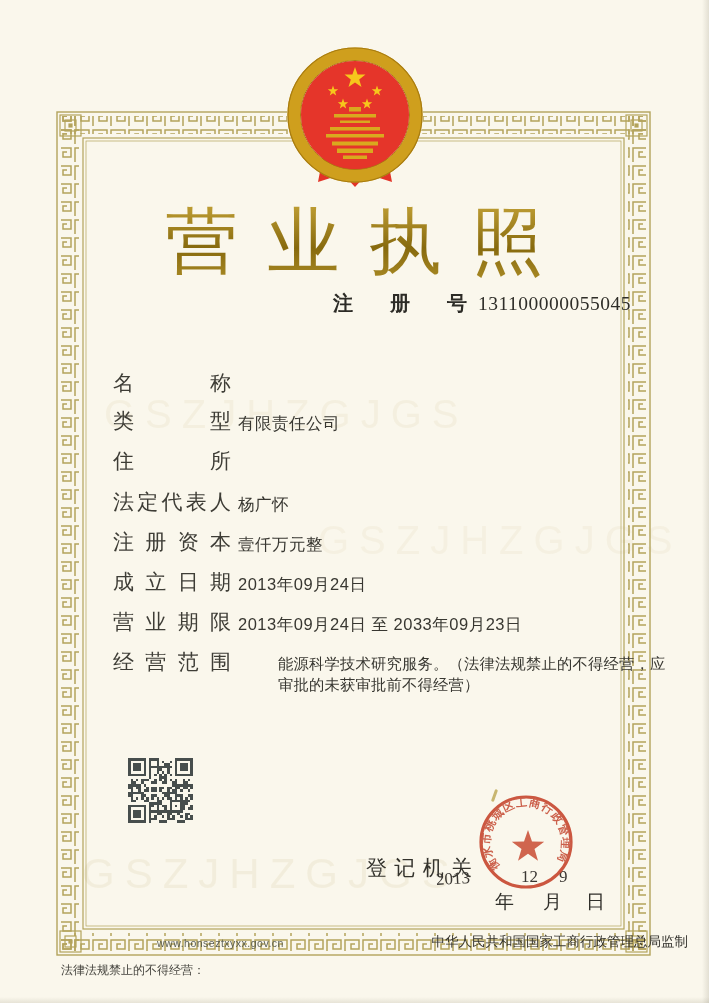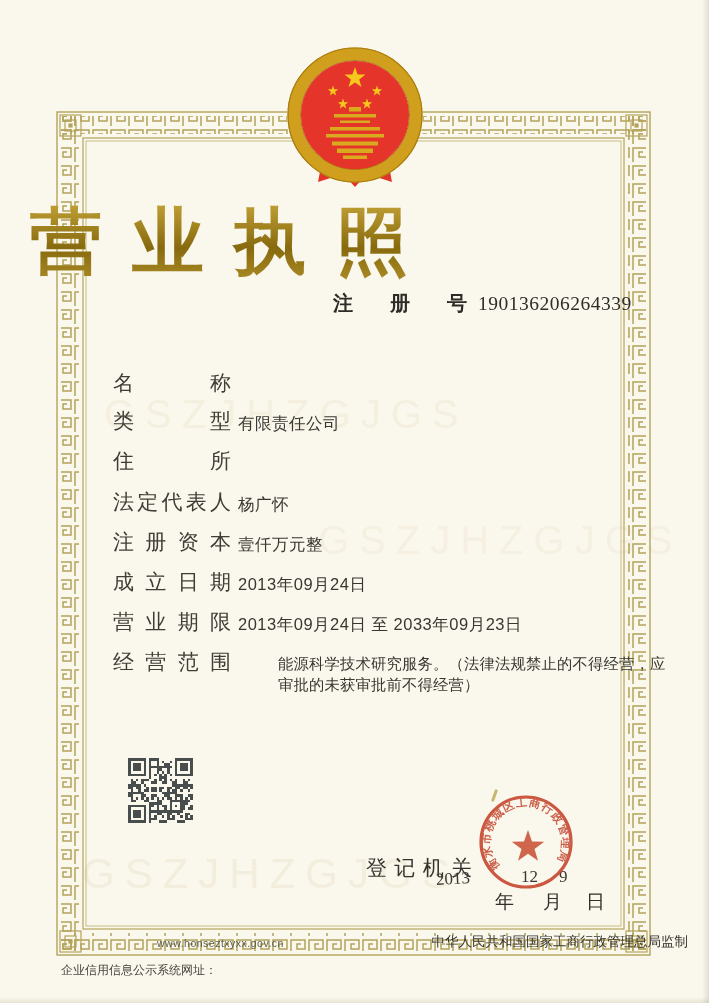--- a/index.html
+++ b/index.html
@@ -13,22 +13,22 @@
   
   .wm{position:absolute;z-index:0;font-weight:400;color:#ece5cd;opacity:.55;
       letter-spacing:10px;white-space:nowrap;}
   .wm1{left:104px;top:392px;font-size:40px;opacity:.4;}
   .wm2{left:318px;top:518px;font-size:40px;opacity:.35;}
   .wm3{left:82px;top:850px;font-size:42px;opacity:.5;}
 
   .border-svg{position:absolute;left:55px;top:110px;z-index:1;}
   .emblem{position:absolute;left:286px;top:42px;z-index:3;}
 
-  .cert-title{position:absolute;top:202px;left:0;width:100%;z-index:2;text-align:left;
-    font-size:72px;font-weight:700;letter-spacing:30px;text-indent:30px;line-height:1.1;
+  .cert-title{position:absolute;top:202px;left:0;width:100%;z-index:2;text-align:center;
+    font-size:72px;font-weight:400;letter-spacing:30px;text-indent:30px;line-height:1.1;
     background:linear-gradient(180deg,#c2a136 0%,#876a0e 58%,#a98a25 100%);
     -webkit-background-clip:text;background-clip:text;color:transparent;-webkit-text-fill-color:transparent;}
 
   .reg-line{position:absolute;top:290px;left:333px;z-index:2;display:flex;align-items:baseline;}
   .reg-label{width:134px;font-size:20px;font-weight:700;color:#2c2b26;}
   .reg-number{margin-left:11px;font-family:"Liberation Serif","DejaVu Serif",serif;
     font-size:19.5px;letter-spacing:.5px;color:#2e2d28;}
 
   .jlabel{display:flex;justify-content:space-between;}
 
@@ -136,21 +136,21 @@
   </svg>
 
   <div class="cert-title">营业执照</div>
 
   <div class="reg-line">
     <span class="reg-label jlabel">
         <span>注</span>
         <span>册</span>
         <span>号</span>
       </span>
-    <span class="reg-number">190136206264339</span>
+    <span class="reg-number">131100000055045</span>
   </div>
 
   <div class="fields">
     <div class="frow">
       <span class="flabel jlabel">
           <span>名</span>
           <span>称</span>
         </span>
     </div>
     <div class="frow">
@@ -566,18 +566,18 @@
     </defs>
     <circle cx="58" cy="50" r="45" fill="none" stroke="#c7462e" stroke-width="3.2"></circle>
     <polygon fill="#c7462e" opacity="0.92" points="60.0,38.0 64.0,49.5 76.2,49.7 66.5,57.1 70.0,68.8 60.0,61.8 50.0,68.8 53.5,57.1 43.8,49.7 56.0,49.5"></polygon>
     <text font-size="11.3" fill="#c7503a" letter-spacing="1" font-weight="600" font-family="Liberation Sans, DejaVu Sans, sans-serif">
       <textPath href="#sealArc" startOffset="1">衡水市桃城区工商行政管理局</textPath>
     </text>
   </svg>
 
   <div class="border-url">www.honseztxyxx.gov.cn</div>
 
-  <div class="footer-left">企业信用信息公示系统网址：</div>
+  <div class="footer-left">法律法规禁止的不得经营：</div>
   <div class="footer-right">中华人民共和国国家工商行政管理总局监制</div>
 
   <div class="scan-edge-r"></div>
   <div class="scan-edge-b"></div>
 </div>
 
 </body></html>

